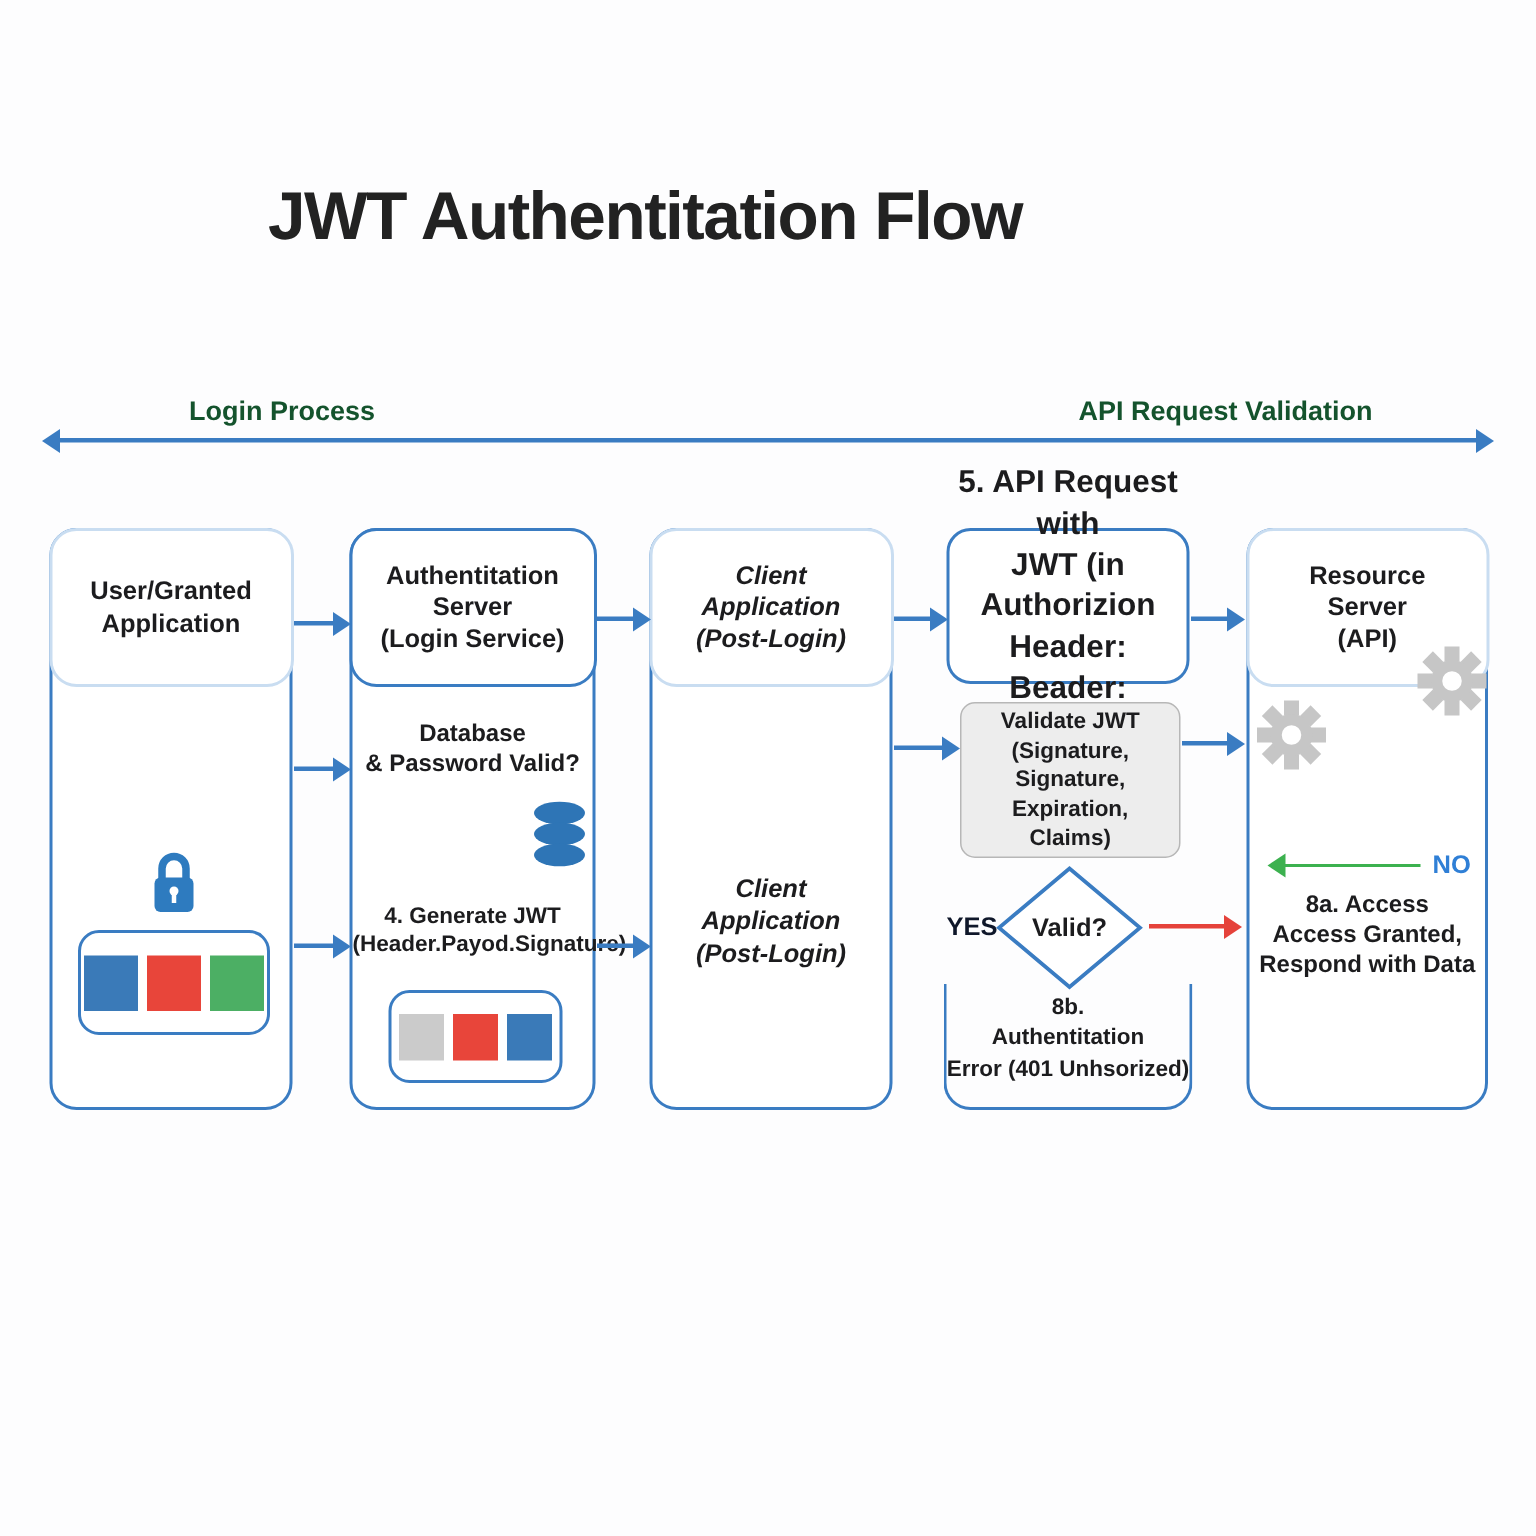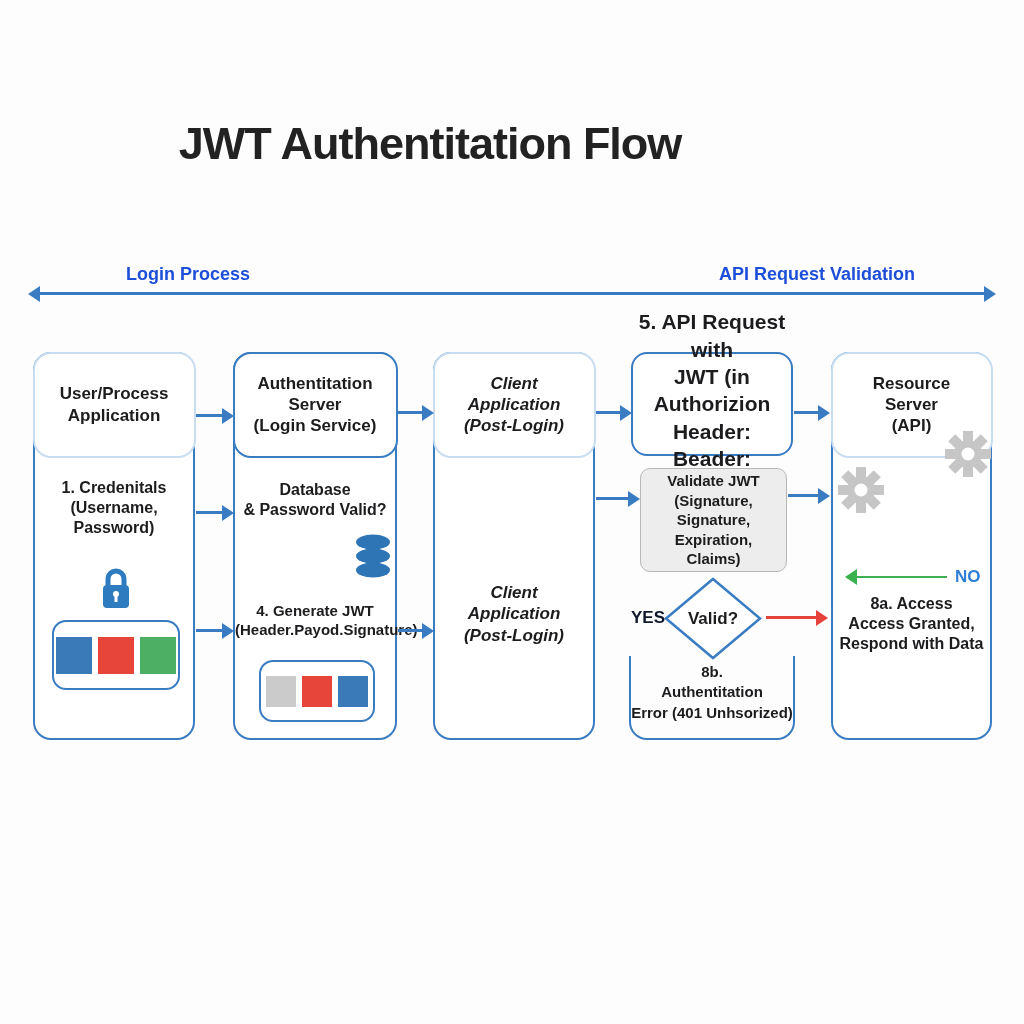--- a/index.html
+++ b/index.html
@@ -12,21 +12,21 @@
   .canvas{
     position:relative; width:1024px; height:1024px; background:#fdfdfe;
     font-family:"Liberation Sans", sans-serif; color:var(--ink); overflow:hidden;
   }
   .title{
     position:absolute; left:0; top:118px; width:860px; text-align:center;
     font-size:45px; font-weight:700; letter-spacing:-1px; color:#222;
   }
   .phase-label{
     position:absolute; top:264px; width:260px; text-align:center;
-    font-size:18px; font-weight:700; color:#1d4ed8;
+    font-size:18px; font-weight:700; color:#14532d;
   }
   .phase-line{
     position:absolute; left:40px; top:292px; width:944px; height:0;
     border-top:3px solid var(--blue);
   }
   .head{position:absolute; width:0; height:0; border:8px solid transparent;}
   .head.right{border-left:12px solid var(--blue); border-right:0;}
   .head.left{border-right:12px solid var(--blue); border-left:0;}
   .head.red-right{border-left:12px solid var(--red); border-right:0;}
   .head.green-left{border-right:12px solid var(--green); border-left:0;}
@@ -88,25 +88,22 @@
 
   <div class="title">JWT Authentitation Flow</div>
 
   <div class="phase-label" style="left:58px;">Login Process</div>
   <div class="phase-label" style="left:687px;">API Request Validation</div>
   <div class="phase-line"></div>
   <div class="head left" style="left:28px;top:285.5px;"></div>
   <div class="head right" style="left:984px;top:285.5px;"></div>
 
   <div class="col" style="left:33px;width:162px;">
-    <div class="header-box">User/Process
+    <div class="header-box">User/Granted
 Application</div>
-    <div class="body-text" style="top:124px;">1. Credenitals
-(Username,
-Password)</div>
     <svg class="icon" style="left:62px;top:212px;" width="38" height="46" viewBox="0 0 38 46">
       <path d="M11 20 v-7 a8 8 0 0 1 16 0 v7" fill="none" stroke="#2e7bbf" stroke-width="5"></path>
       <rect x="6" y="19" width="26" height="23" rx="4" fill="#2e7bbf"></rect>
       <circle cx="19" cy="28" r="3" fill="#fff"></circle>
       <rect x="17.5" y="29" width="3" height="7" fill="#fff"></rect>
     </svg>
     <div class="token-box" style="left:17px;top:266px;width:128px;height:70px;">
       <div class="token-sq" style="background: rgb(58, 122, 184);"></div>
       <div class="token-sq" style="background: rgb(232, 69, 58);"></div>
       <div class="token-sq" style="background: rgb(76, 175, 100);"></div>

